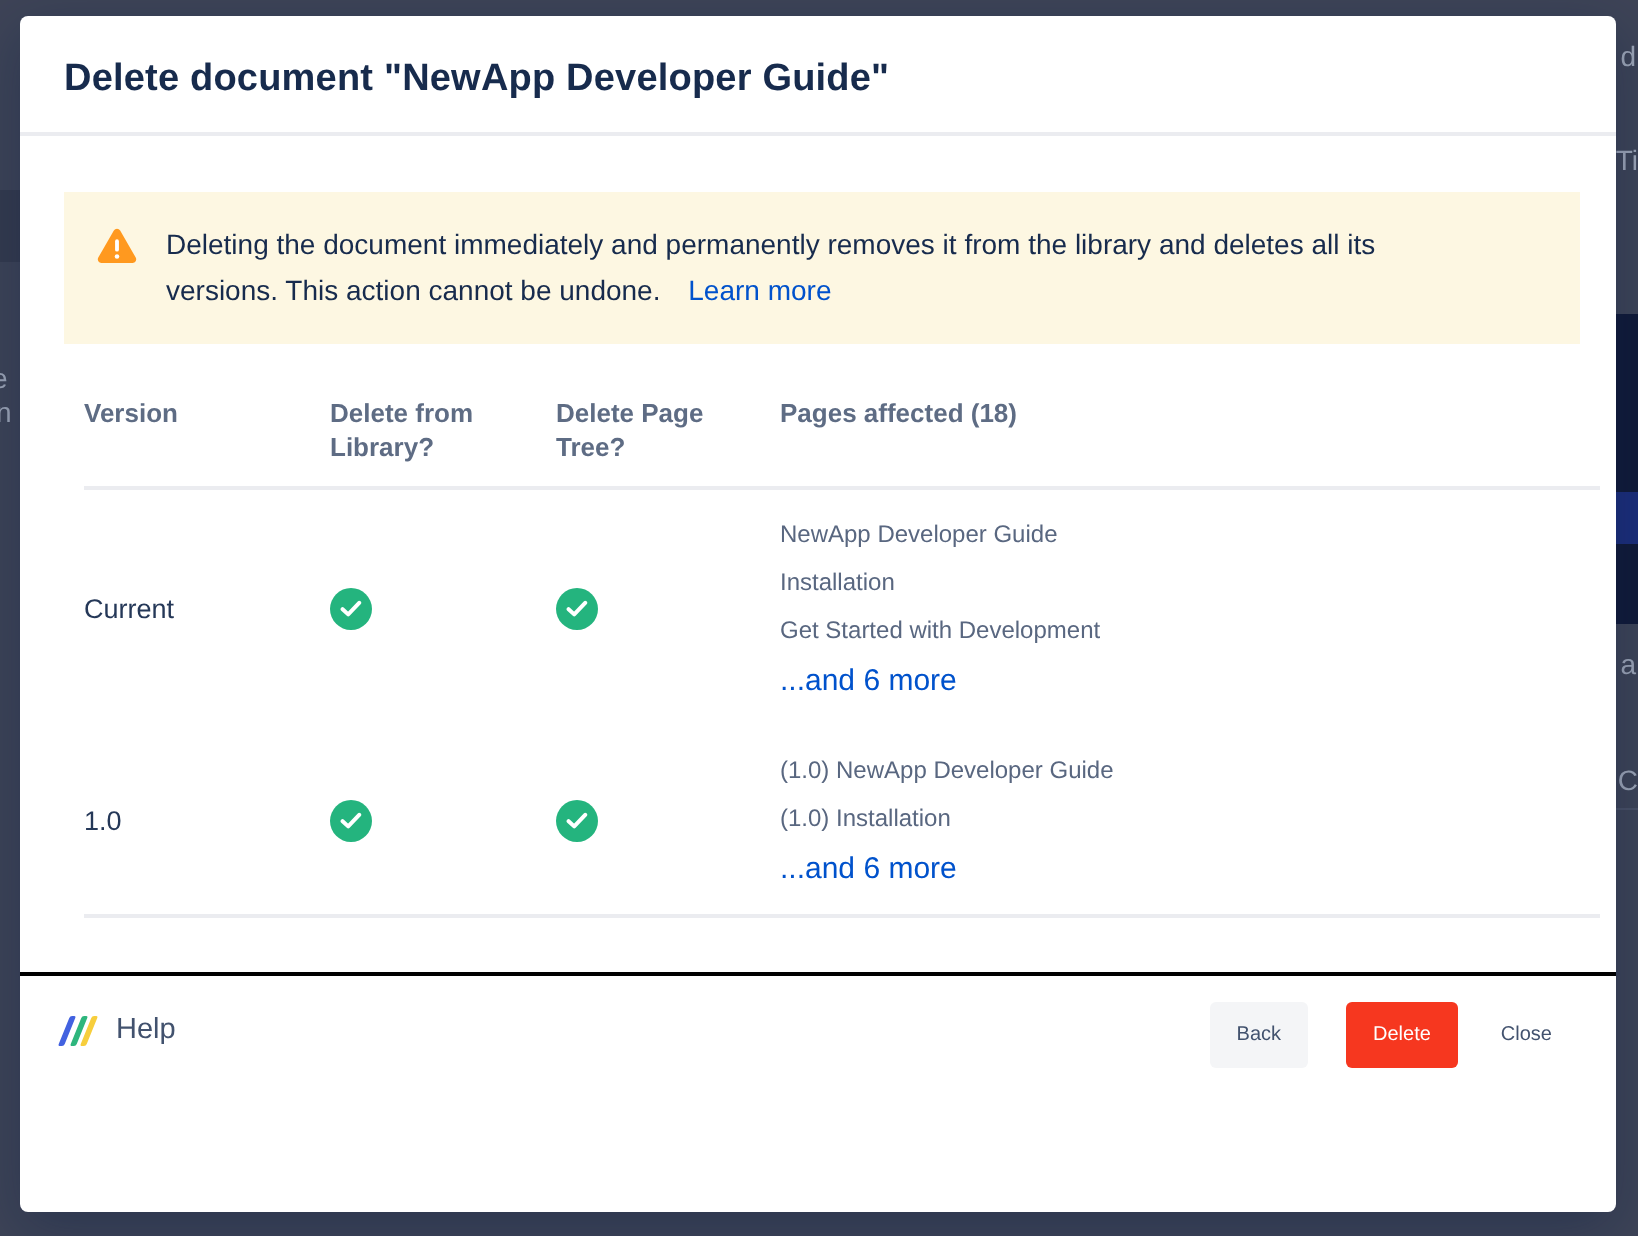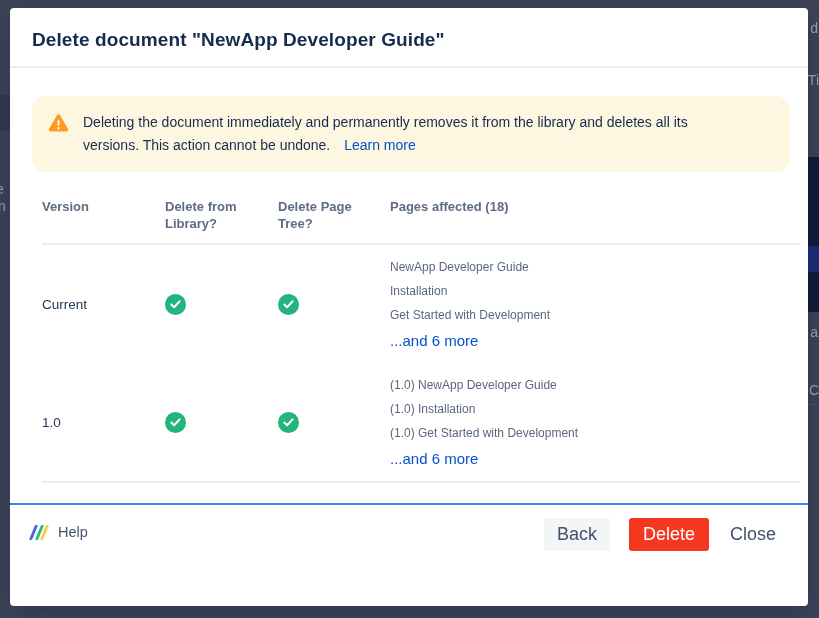--- a/index.html
+++ b/index.html
@@ -26,21 +26,21 @@
   .modal-header {
     padding: 21px 32px 0 22px; height: 60px; flex: none;
     border-bottom: 2px solid #EBECF0;
   }
   .modal-title {
     font-size: 19px; font-weight: bold; color: #172B4D; letter-spacing: 0.1px;
   }
   .modal-body { padding: 28px 18px 0 22px; flex: 1 1 auto; }
   
   .warning-banner {
-    background: #FDF7E2; border-radius: 14px; padding: 15px 16px;
+    background: #FDF7E2; border-radius: 0; padding: 15px 16px;
     display: flex; align-items: flex-start; gap: 14px; width: 758px;
   }
   .warning-icon { flex: none; width: 21px; height: 20px; margin-top: 2px; }
   .warning-text {
     font-size: 14px; line-height: 23px; color: #172B4D; max-width: 660px;
   }
   .link { color: #0052CC; text-decoration: none; cursor: pointer; }
   .warning-text .link { margin-left: 10px; white-space: nowrap; }
   
   .version-table { margin: 26px 0 0 10px; width: 758px; font-size: 13px; }
@@ -58,37 +58,37 @@
   .check-badge {
     width: 21px; height: 21px; border-radius: 50%; background: #24B47E;
     display: flex; align-items: center; justify-content: center;
   }
   .check-badge svg { display: block; }
   .pages-list { display: flex; flex-direction: column; gap: 9px; }
   .page-item { color: #596780; font-size: 12px; line-height: 15px; }
   .more-link { font-size: 15px; }
   
   .modal-footer {
-    flex: none; border-top: 2px solid #3b82f6; margin-top: 20px;
+    flex: none; border-top: 2px solid #000000; margin-top: 20px;
     padding: 13px 30px 0 22px; height: 120px;
     display: flex; align-items: flex-start; justify-content: space-between;
   }
   .help-group {
     display: flex; align-items: center; gap: 9px; margin-top: 6px; cursor: pointer;
   }
   .help-icon { width: 17px; height: 15px; position: relative; flex: none; }
   .help-icon i {
     position: absolute; top: 0; width: 3.4px; height: 15px; border-radius: 1px;
     transform: skewX(-22deg);
   }
   .help-label { font-size: 14.5px; color: #42526E; }
   .footer-buttons { display: flex; align-items: center; gap: 19px; }
   .btn {
     font-family: "Liberation Sans", sans-serif;
-    font-size: 18px; border: none; border-radius: 3px; cursor: pointer;
+    font-size: 10px; border: none; border-radius: 3px; cursor: pointer;
     padding: 8px 13px; line-height: 17px;
   }
   .btn-back { background: #F4F5F7; color: #42526E; }
   .btn-delete { background: #F6371F; color: #FFFFFF; padding: 8px 14px; }
   .btn-close { background: transparent; color: #42526E; padding: 8px 2px; }
 </style>
 </head>
 <body>
 
 <div class="backdrop">
@@ -171,21 +171,20 @@
         <div class="check-cell">
           <span class="check-badge">
             <svg width="11" height="9" viewBox="0 0 11 9">
               <path d="M1.3 4.6 L4.1 7.2 L9.6 1.4" fill="none" stroke="#FFFFFF" stroke-width="2" stroke-linecap="round" stroke-linejoin="round"></path>
             </svg>
           </span>
         </div>
         <div class="pages-list">
           <span class="page-item">(1.0) NewApp Developer Guide</span>
           <span class="page-item">(1.0) Installation</span>
-          <span class="page-item">(1.0) Get Started with Development</span>
           <a class="link more-link">...and 6 more</a>
         </div>
       </div>
       <hr class="vt-divider">
     </div>
   </div>
 
   <div class="modal-footer">
     <div class="help-group">
       <span class="help-icon">

